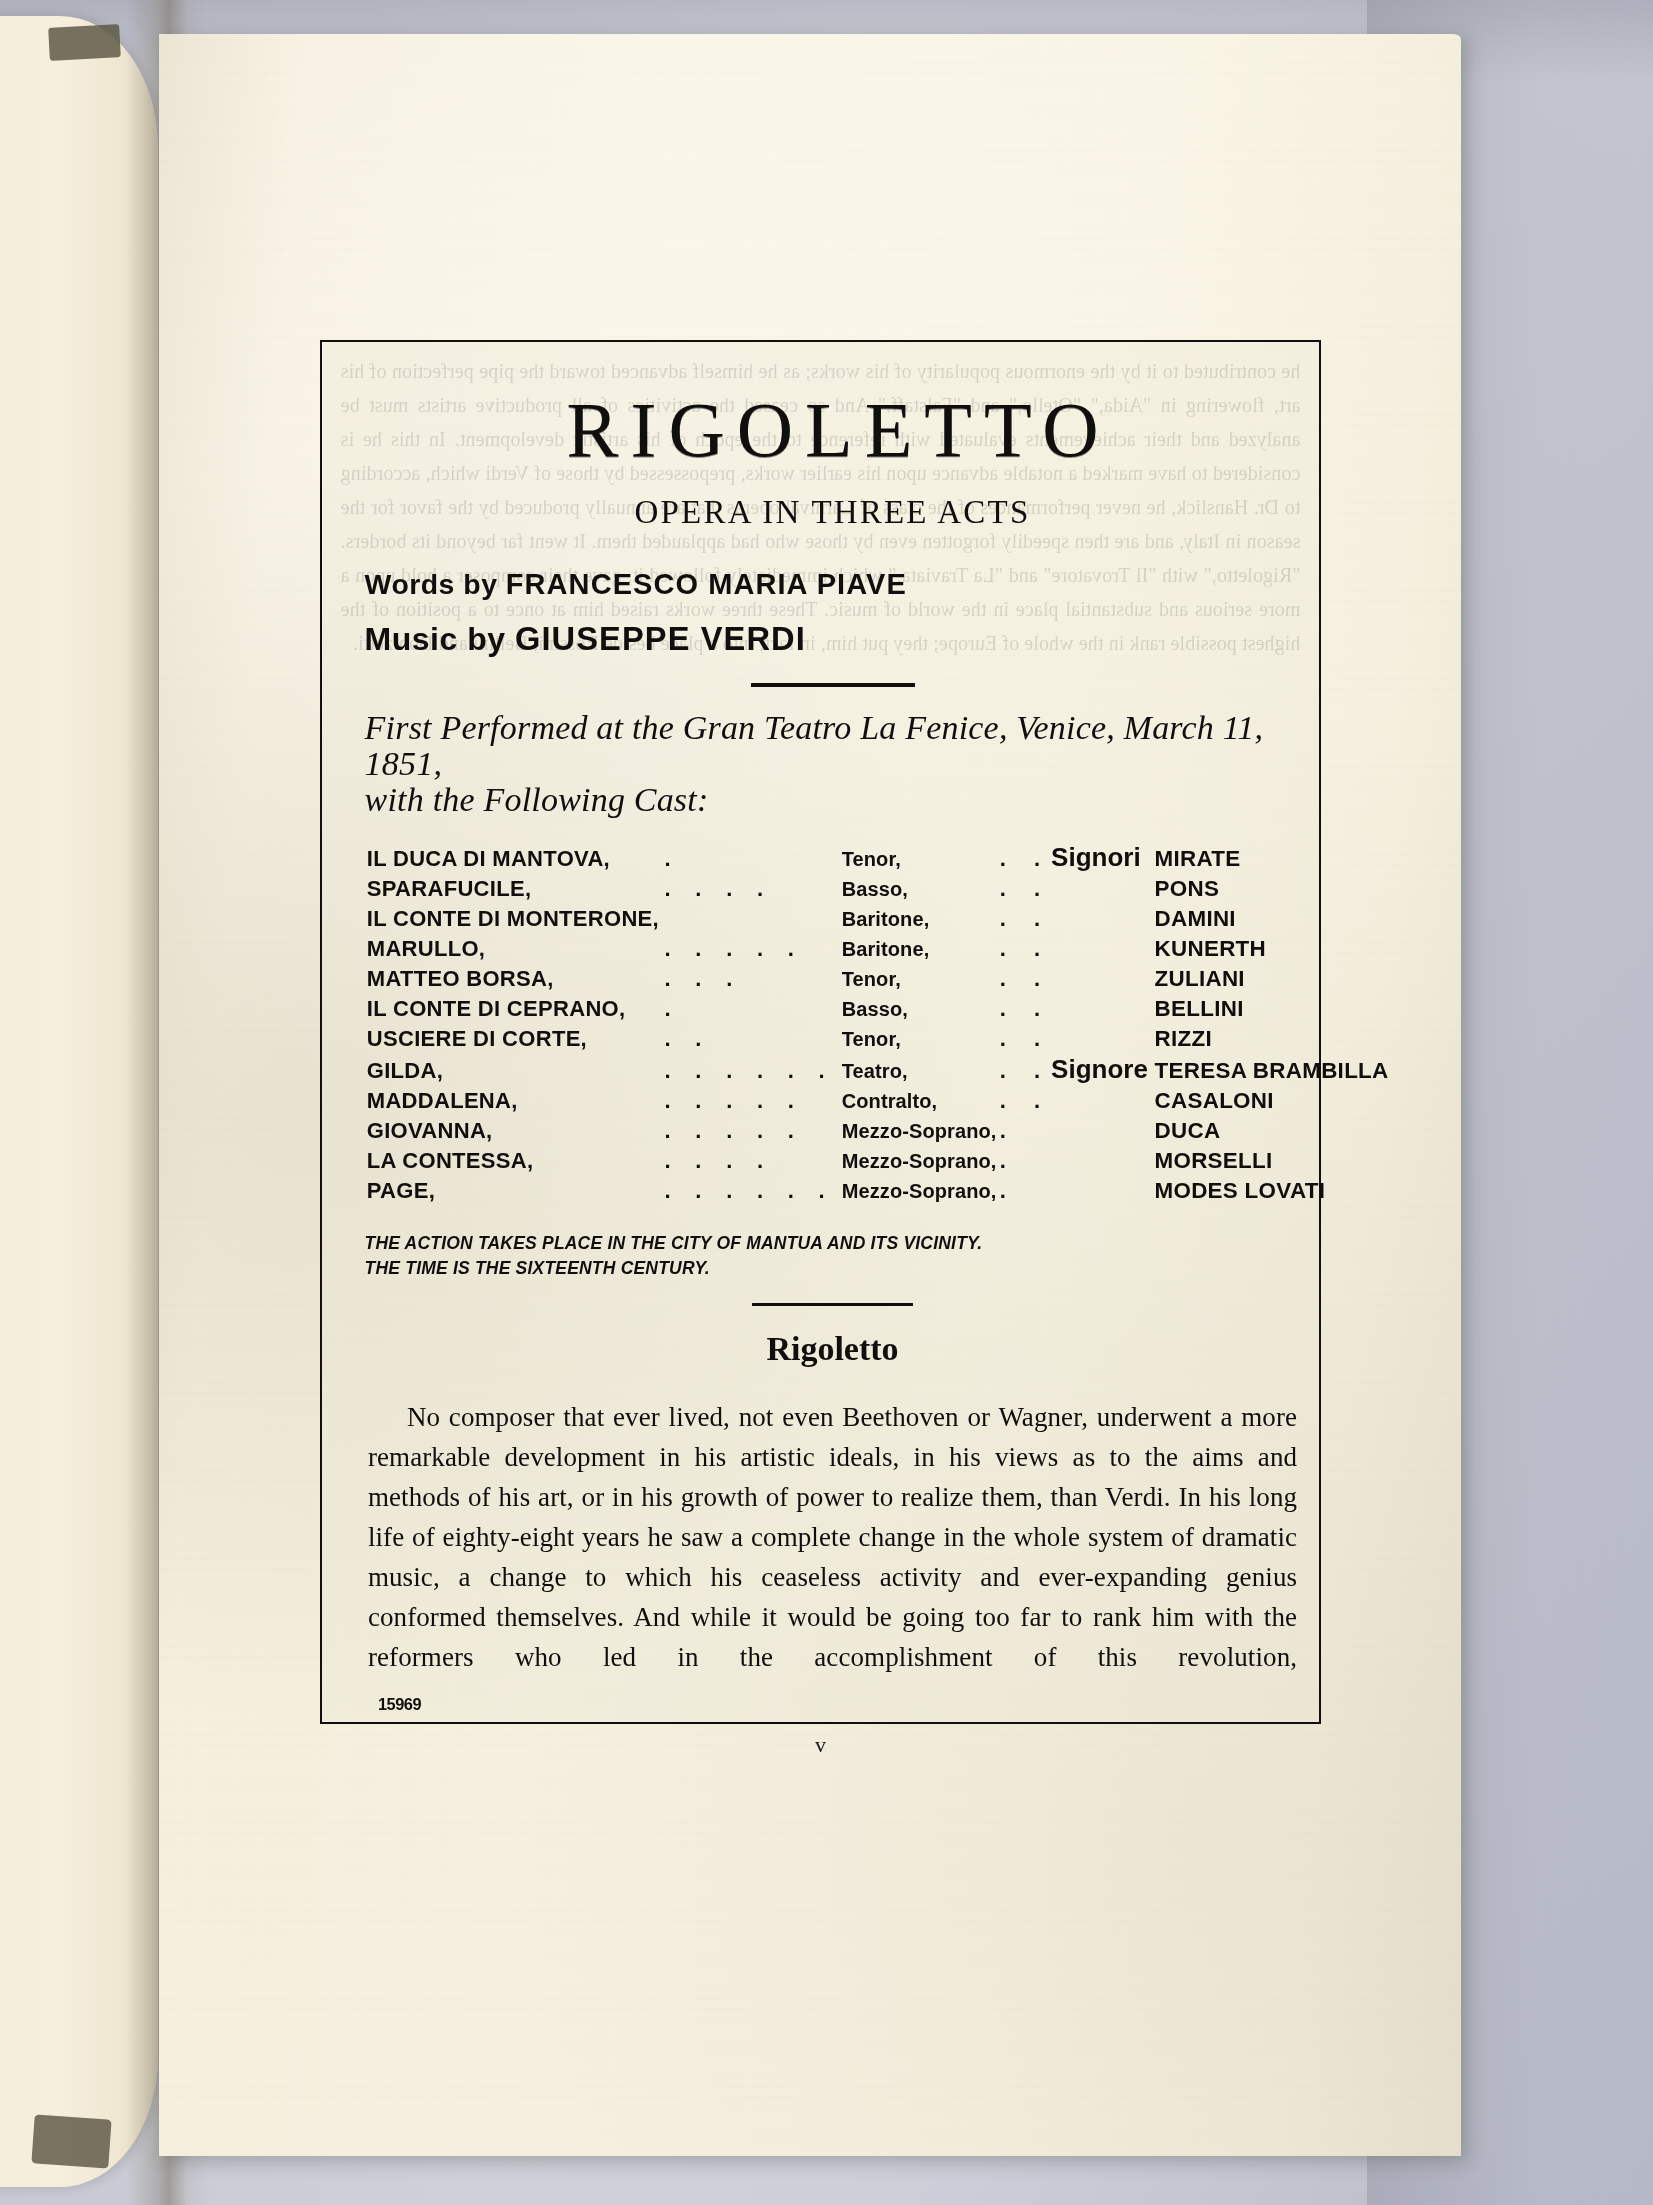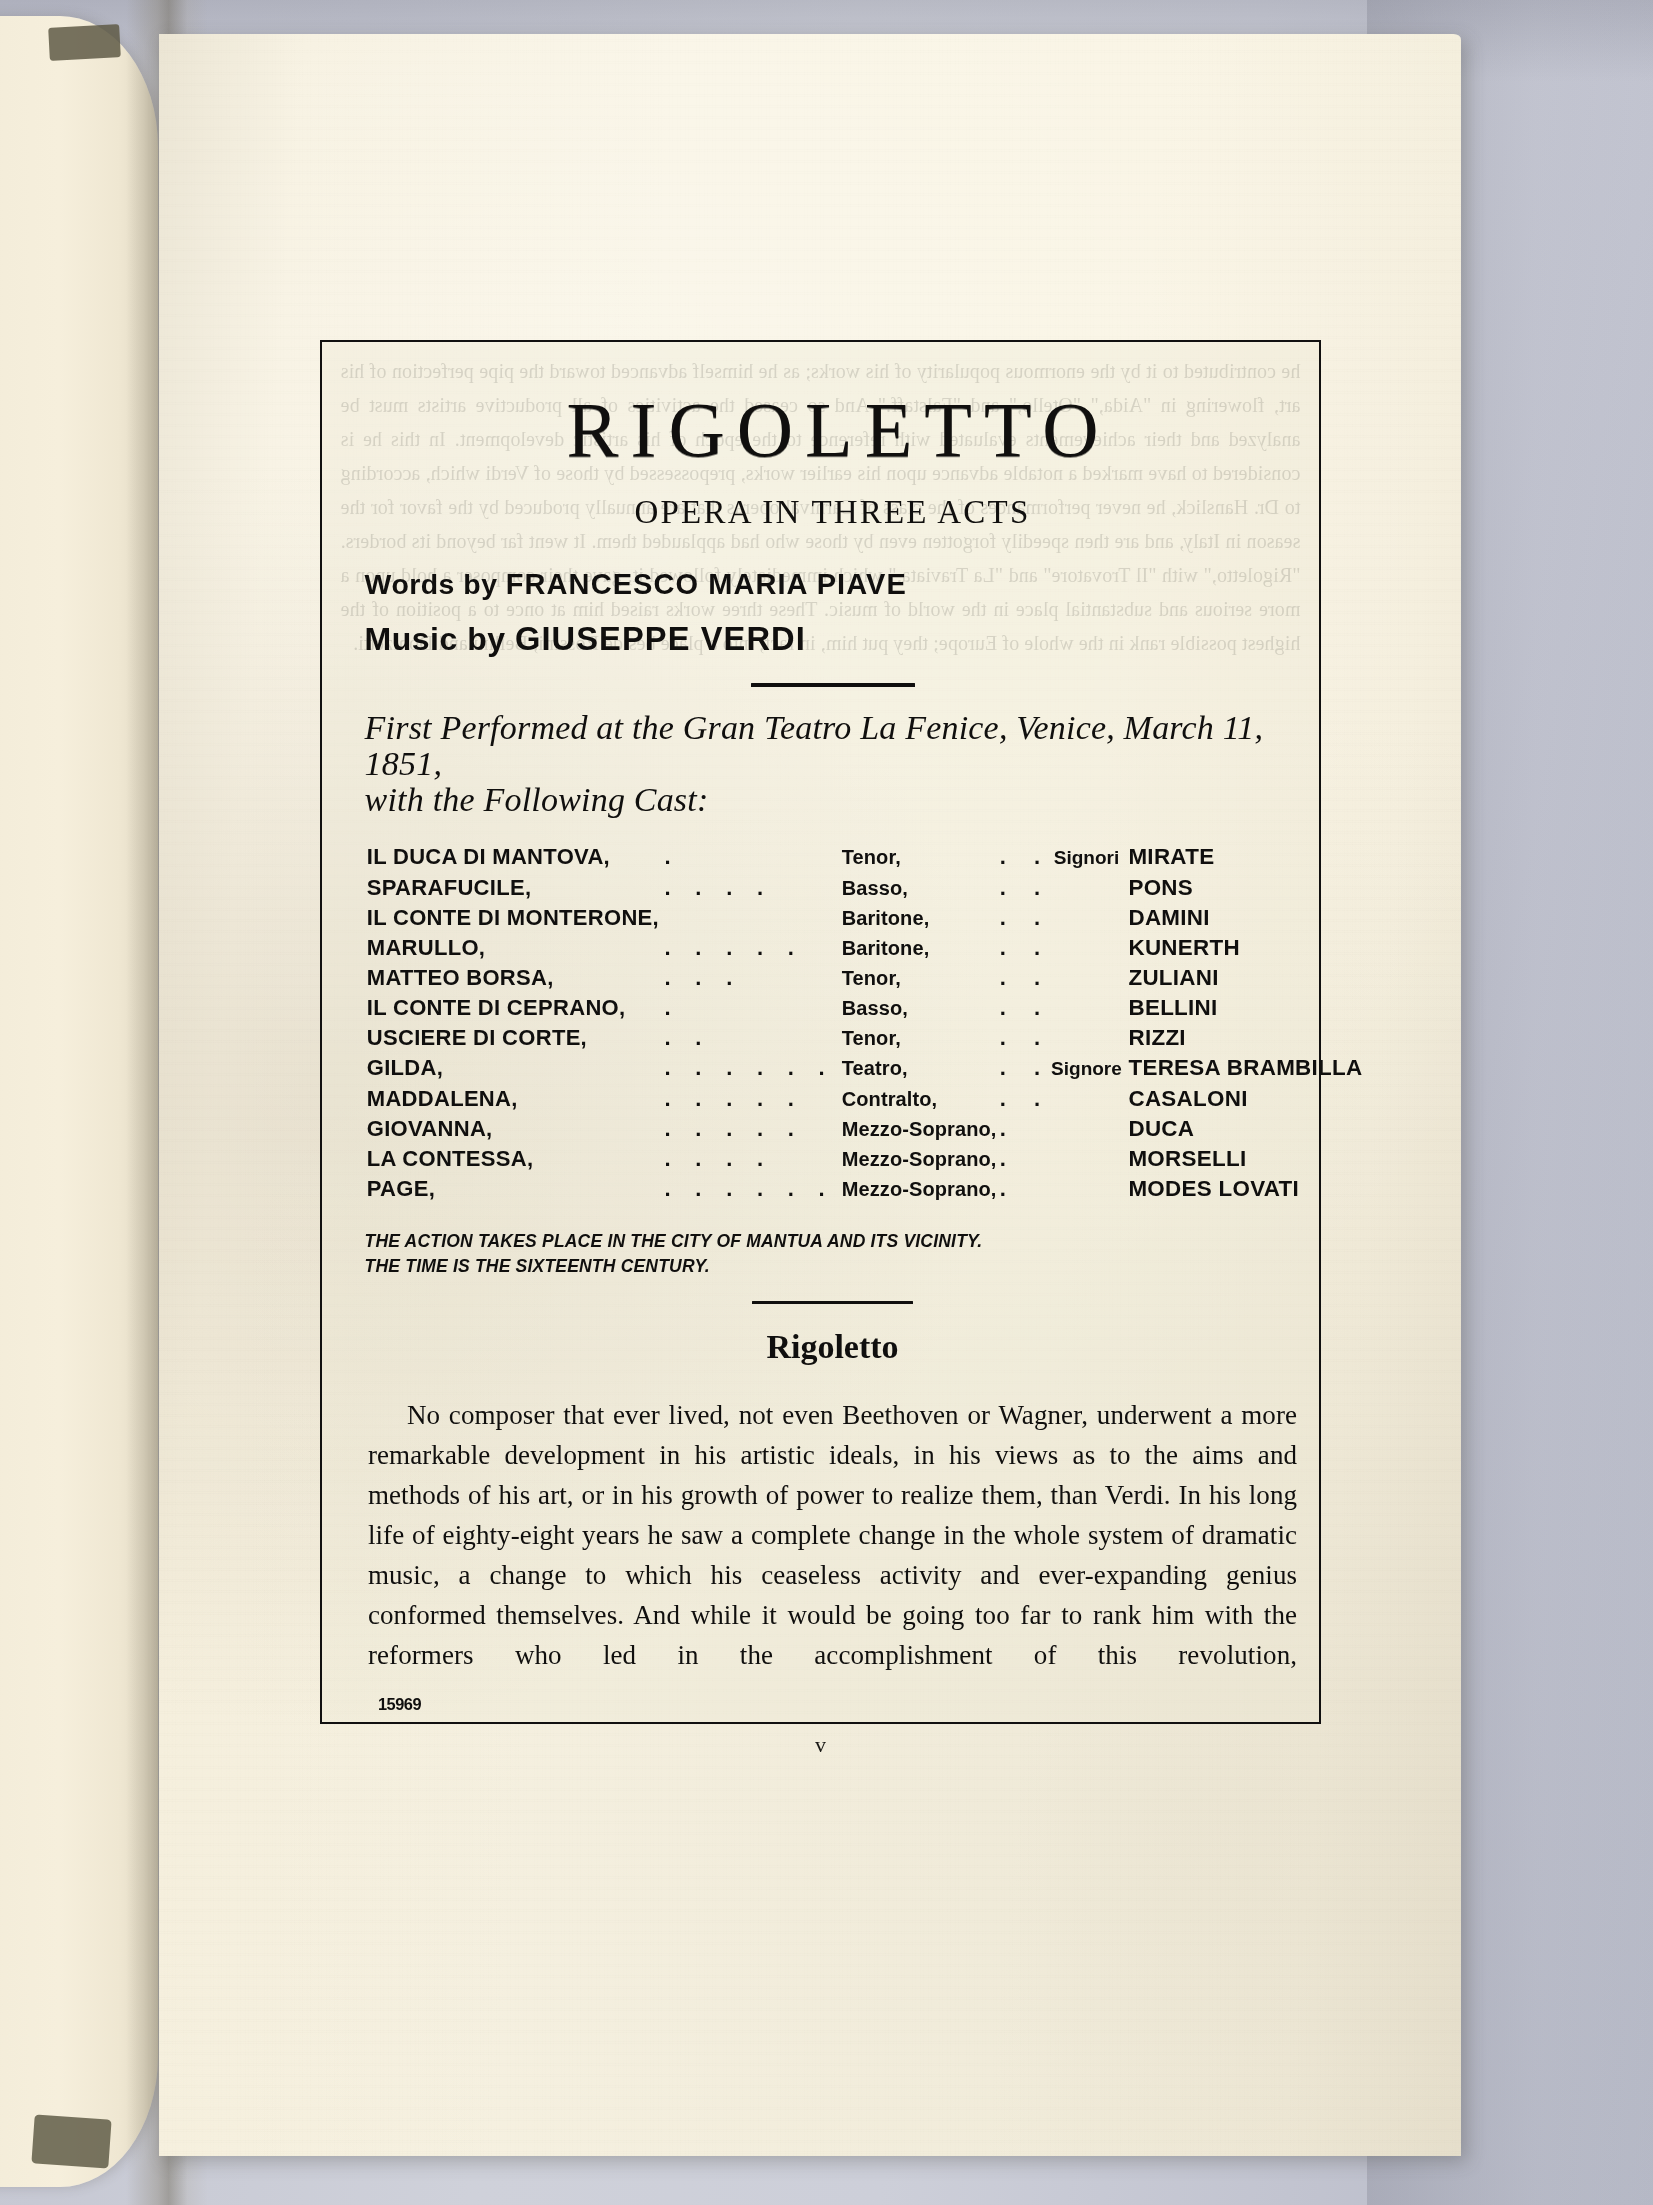--- a/index.html
+++ b/index.html
@@ -229,23 +229,23 @@
   }
   .c-leader-b {
     font-size: 22px;
     font-weight: 700;
     letter-spacing: 11px;
     padding-left: 3.3px !important;
     width: 82px;
     overflow: hidden;
   }
   .c-title {
-    font-size: 19px;
-    font-weight: 700;
-    text-align: center;
+    font-size: 26px;
+    font-weight: 700;
+    text-align: left;
     padding-right: 6.6px !important;
     width: 104px;
   }
   .c-singer {
     font-size: 22.4px;
     font-weight: 700;
     letter-spacing: 0.3px;
   }
 
   

